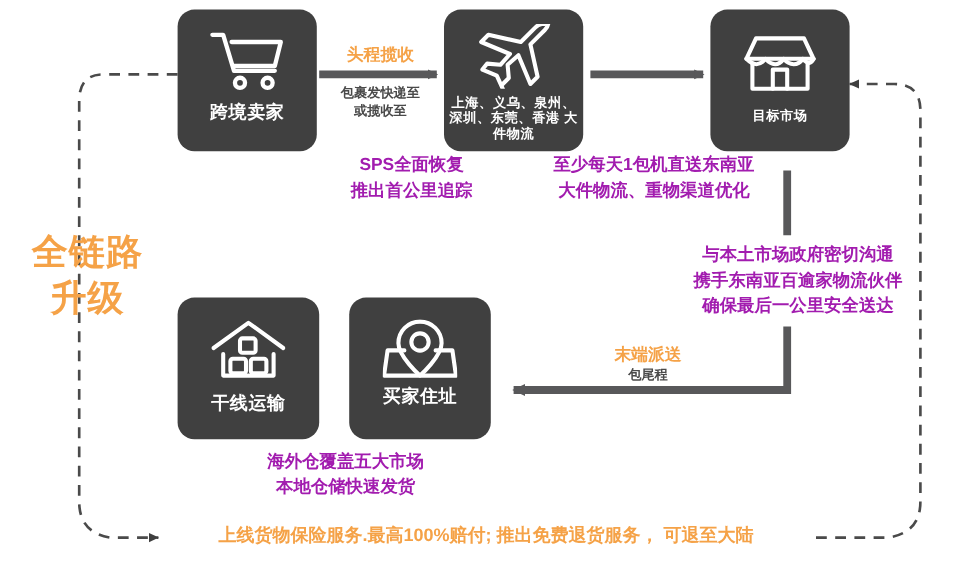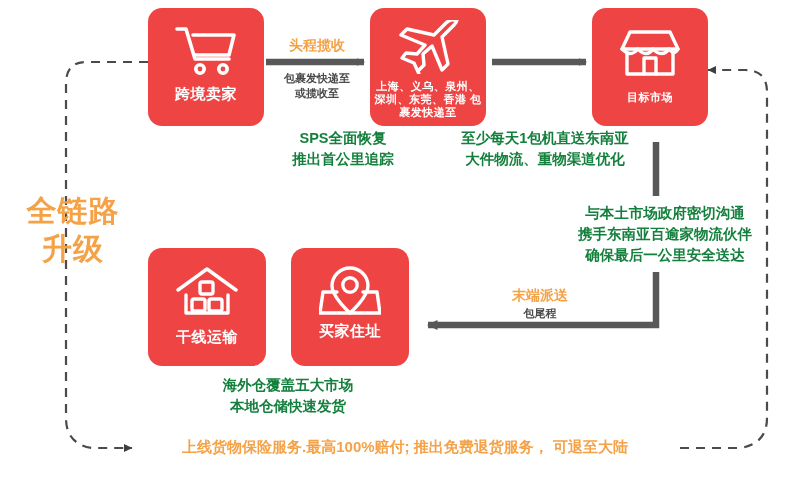--- a/index.html
+++ b/index.html
@@ -24,21 +24,21 @@
     left: 0;
     top: 0;
     width: 794px;
     height: 480px;
     pointer-events: none;
   }
 
   
   .node {
     position: absolute;
-    background: #ef4444;
+    background: #404040;
     border-radius: 14px;
     display: flex;
     flex-direction: column;
     align-items: center;
     justify-content: flex-start;
     box-sizing: border-box;
     color: #ffffff;
   }
   .node .glyph {
     display: flex;
@@ -103,21 +103,21 @@
   #step-last {
     left: 420px;
     top: 288px;
     width: 240px;
   }
   #step-last .step-sub { margin-top: 0; }
 
   
   .note {
     position: absolute;
-    color: #15803d;
+    color: #a21caf;
     font-weight: bold;
     font-size: 14.5px;
     line-height: 1.45;
     text-align: center;
     white-space: pre-line;
   }
   #note-sps    { left: 238px; top: 128px; width: 210px; }
   #note-flight { left: 430px; top: 128px; width: 230px; }
   #note-gov    { left: 545px; top: 203px; width: 240px; }
   #note-oversea{ left: 168px; top: 375px; width: 240px; }
@@ -199,21 +199,21 @@
 
   <div class="node" id="node-transit">
     <div class="glyph">
       <svg width="62" height="54" viewBox="0 0 62 54" fill="none" stroke="#ffffff" stroke-width="3.4" stroke-linecap="round" stroke-linejoin="round">
         <path d="M57 4 C57 4 53 3 49 7 L37 19 L10 13 L4 19 L28 29 L20 38 L9 37 L5 42 L17 47 L22 58" transform="translate(0,-4)"></path>
         <path d="M22 54 L27 49 L26 38 L35 30 L45 54 L51 48 L45 21 L57 9 C61 5 60 1 60 1" transform="translate(0,-4)"></path>
       </svg>
     </div>
     <div class="node-label">上海、义乌、泉州、
 深圳、东莞、香港
-包裹发快递至</div>
+大件物流</div>
   </div>
 
   <div class="node" id="node-market">
     <div class="glyph">
       <svg width="62" height="50" viewBox="0 0 62 50" fill="none" stroke="#ffffff" stroke-width="3.4" stroke-linecap="round" stroke-linejoin="round">
         <path d="M11 4 L51 4 L59 21 L3 21 Z"></path>
         <path d="M3 21 C9 27 14 27 19 21 C24 27 30 27 34 21 C39 27 46 27 50 21 C54 26 57 25 59 21"></path>
         <path d="M8 25 L8 46 L54 46 L54 25"></path>
         <path d="M25 46 L25 30 L37 30 L37 46"></path>
       </svg>

